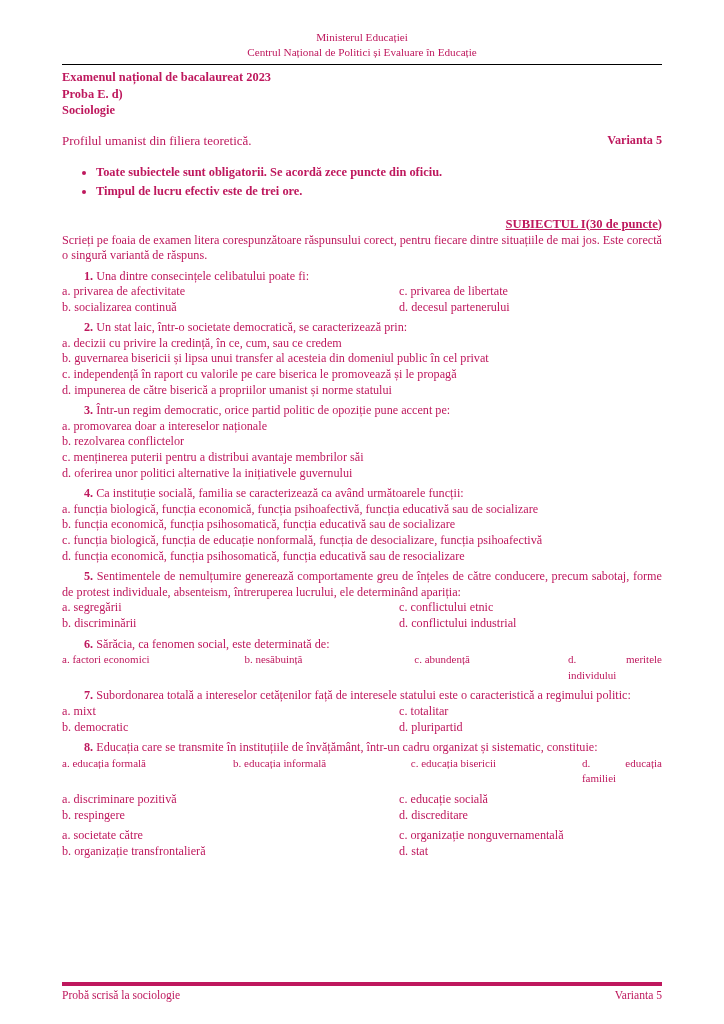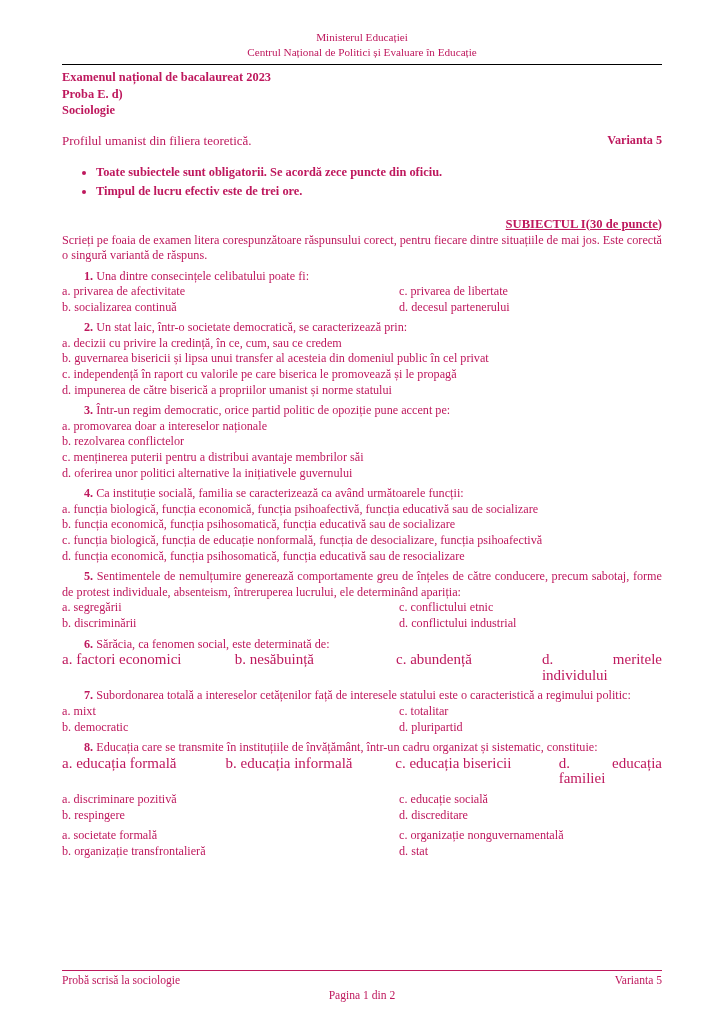--- a/index.html
+++ b/index.html
@@ -101,31 +101,31 @@
   }
   .two-col .c1 {
     width: 306px;
     flex: 0 0 306px;
   }
   .two-col .c2 {
     flex: 1;
   }
   .inline-opts {
     display: flex;
-    font-size: 15px;
+    font-size: 11px;
     line-height: 15.6px;
   }
   .footer {
     position: absolute;
     left: 62px;
     right: 62px;
     bottom: 22px;
   }
   .footer .fr {
-    border-top: 1px solid #be185d;
+    border-top: 4px solid #be185d;
     padding-top: 3px;
     display: flex;
     justify-content: space-between;
     font-size: 11.6px;
   }
   .footer .pag {
     text-align: center;
     font-size: 11.6px;
     margin-top: 2px;
   }
@@ -259,31 +259,30 @@
       <div class="c2">
         <div class="opt-line">c. educație socială</div>
         <div class="opt-line">d. discreditare</div>
       </div>
     </div>
   </div>
 
   <div class="q">
     <div class="two-col opts">
       <div class="c1">
-        <div class="opt-line">a. societate formală</div>
+        <div class="opt-line">a. societate către</div>
         <div class="opt-line">b. organizație transfrontalieră</div>
       </div>
       <div class="c2">
         <div class="opt-line">c. organizație nonguvernamentală</div>
         <div class="opt-line">d. stat</div>
       </div>
     </div>
   </div>
 
   <div class="footer">
     <div class="fr">
       <span>Probă scrisă la sociologie</span>
       <span>Varianta 5</span>
     </div>
-    <div class="pag">Pagina 1 din 2</div>
   </div>
 
 </div>
 
 </body></html>

